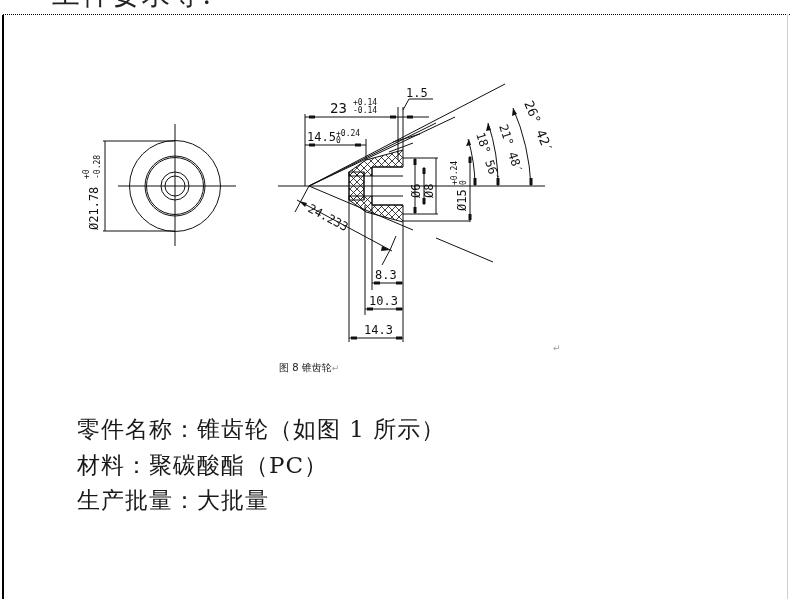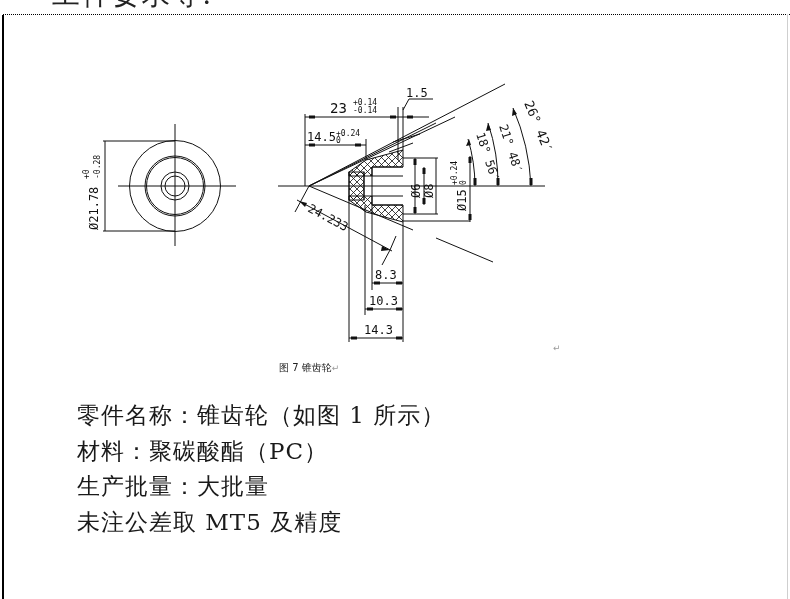--- a/index.html
+++ b/index.html
@@ -78,21 +78,21 @@
       position: absolute;
       left: 553px;
       top: 343px;
       color: #9a9a9a;
       font-size: 9px;
       font-family: "DejaVu Sans", sans-serif;
     }
     .spec-list {
       position: absolute;
       left: 77px;
-      top: 398px;
+      top: 412px;
       margin: 0;
       padding: 0;
       list-style: none;
     }
     .spec-line {
       font-size: 23px;
       line-height: 35.5px;
       white-space: nowrap;
       color: #1a1a1a;
       letter-spacing: 1px;
@@ -255,21 +255,20 @@
     </g>
     <g transform="translate(524,103) rotate(68)">
       <text x="0" y="0" font-size="13">26° 42′</text>
     </g>
   </g>
 </svg>
 
 <div class="para-mark-float">↵</div>
 
 <div class="caption">
-  <span>图 7 锥齿轮</span><span class="para-mark">↵</span>
+  <span>图 8 锥齿轮</span><span class="para-mark">↵</span>
 </div>
 
 <ul class="spec-list">
   <li class="spec-line">零件名称：锥齿轮（如图 1 所示）</li>
   <li class="spec-line">材料：聚碳酸酯（PC）</li>
   <li class="spec-line">生产批量：大批量</li>
-  <li class="spec-line">未注公差取 MT5 及精度</li>
 </ul>
 
 </body></html>

